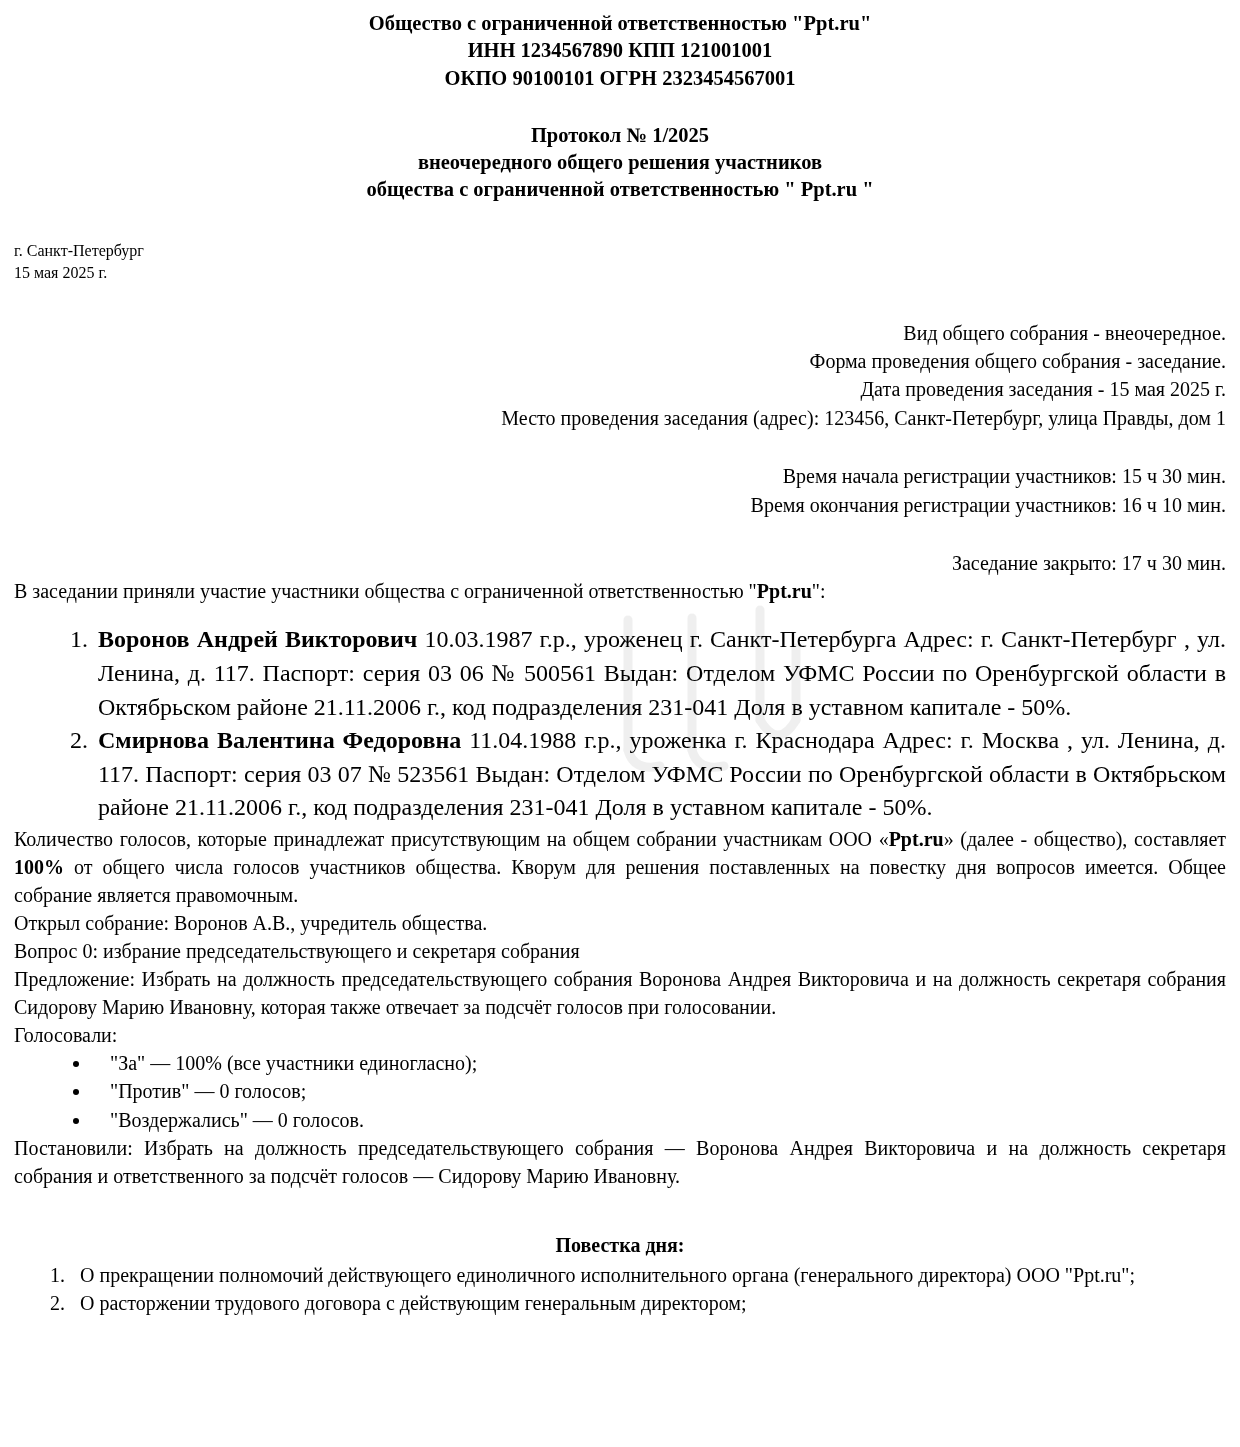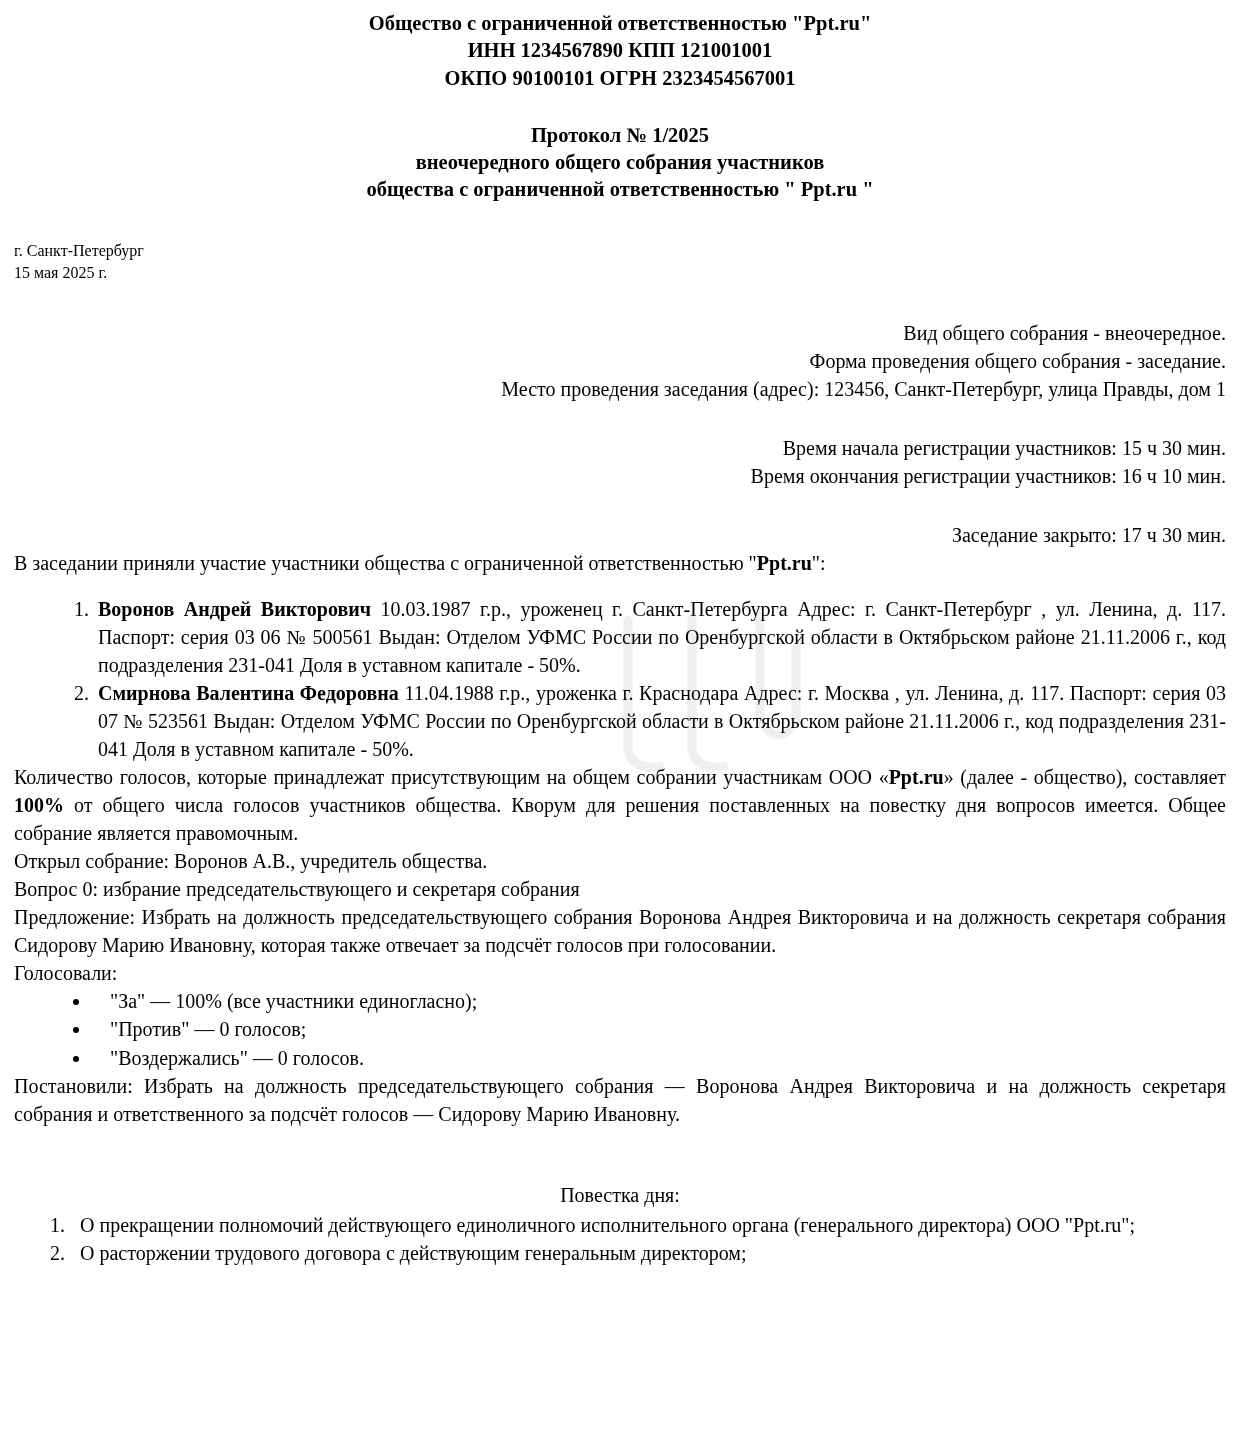--- a/index.html
+++ b/index.html
@@ -81,21 +81,21 @@
     line-height: 1.40;
     text-align: justify;
     margin: 0;
   }
   .lead-participants { margin-top: 38px; }
 
   
   ol.participants {
     margin: 18px 0 0 0;
     padding-left: 80px;
-    font-size: 20px;
+    font-size: 24px;
     line-height: 1.40;
   }
   ol.participants > li {
     text-align: justify;
     margin: 0;
     padding-left: 4px;
   }
   ol.participants > li::marker { font-weight: normal; }
 
   .quorum { margin-top: 56px; }
@@ -112,23 +112,23 @@
     line-height: 1.42;
     list-style: disc;
   }
   ul.votes > li { padding-left: 18px; }
 
   .resolved { margin-top: 0; }
 
   
   .agenda-title {
     text-align: center;
-    font-weight: normal;
-    font-size: 20px;
-    margin-top: 56px;
+    font-weight: bold;
+    font-size: 20px;
+    margin-top: 44px;
   }
   ol.agenda {
     margin: 4px 0 0 0;
     padding-left: 56px;
     font-size: 20px;
     line-height: 1.40;
   }
   ol.agenda > li {
     text-align: left;
     padding-left: 10px;
@@ -158,32 +158,33 @@
   <div class="content">
 
     <div class="doc-header">
       <div>Общество с ограниченной ответственностью "Ppt.ru"</div>
       <div>ИНН 1234567890 КПП 121001001</div>
       <div>ОКПО 90100101 ОГРН 2323454567001</div>
     </div>
 
     <div class="title-block">
       <div>Протокол № 1/2025</div>
-      <div>внеочередного общего собрания участников</div>
+      <div>внеочередного общего решения участников</div>
       <div>общества с ограниченной ответственностью " Ppt.ru "</div>
     </div>
 
     <div class="place-date">
       <div>г. Санкт-Петербург</div>
       <div>15 мая 2025 г.</div>
     </div>
 
     <div class="meta-block">
       <div>Вид общего собрания - внеочередное.</div>
       <div>Форма проведения общего собрания - заседание.</div>
+      <div>Дата проведения заседания - 15 мая 2025 г.</div>
       <div>Место проведения заседания (адрес): 123456, Санкт-Петербург, улица Правды, дом 1</div>
     </div>
 
     <div class="meta-block gap-a">
       <div>Время начала регистрации участников: 15 ч 30 мин.</div>
       <div>Время окончания регистрации участников: 16 ч 10 мин.</div>
     </div>
 
     <div class="meta-block gap-b">
       <div>Заседание закрыто: 17 ч 30 мин.</div>

